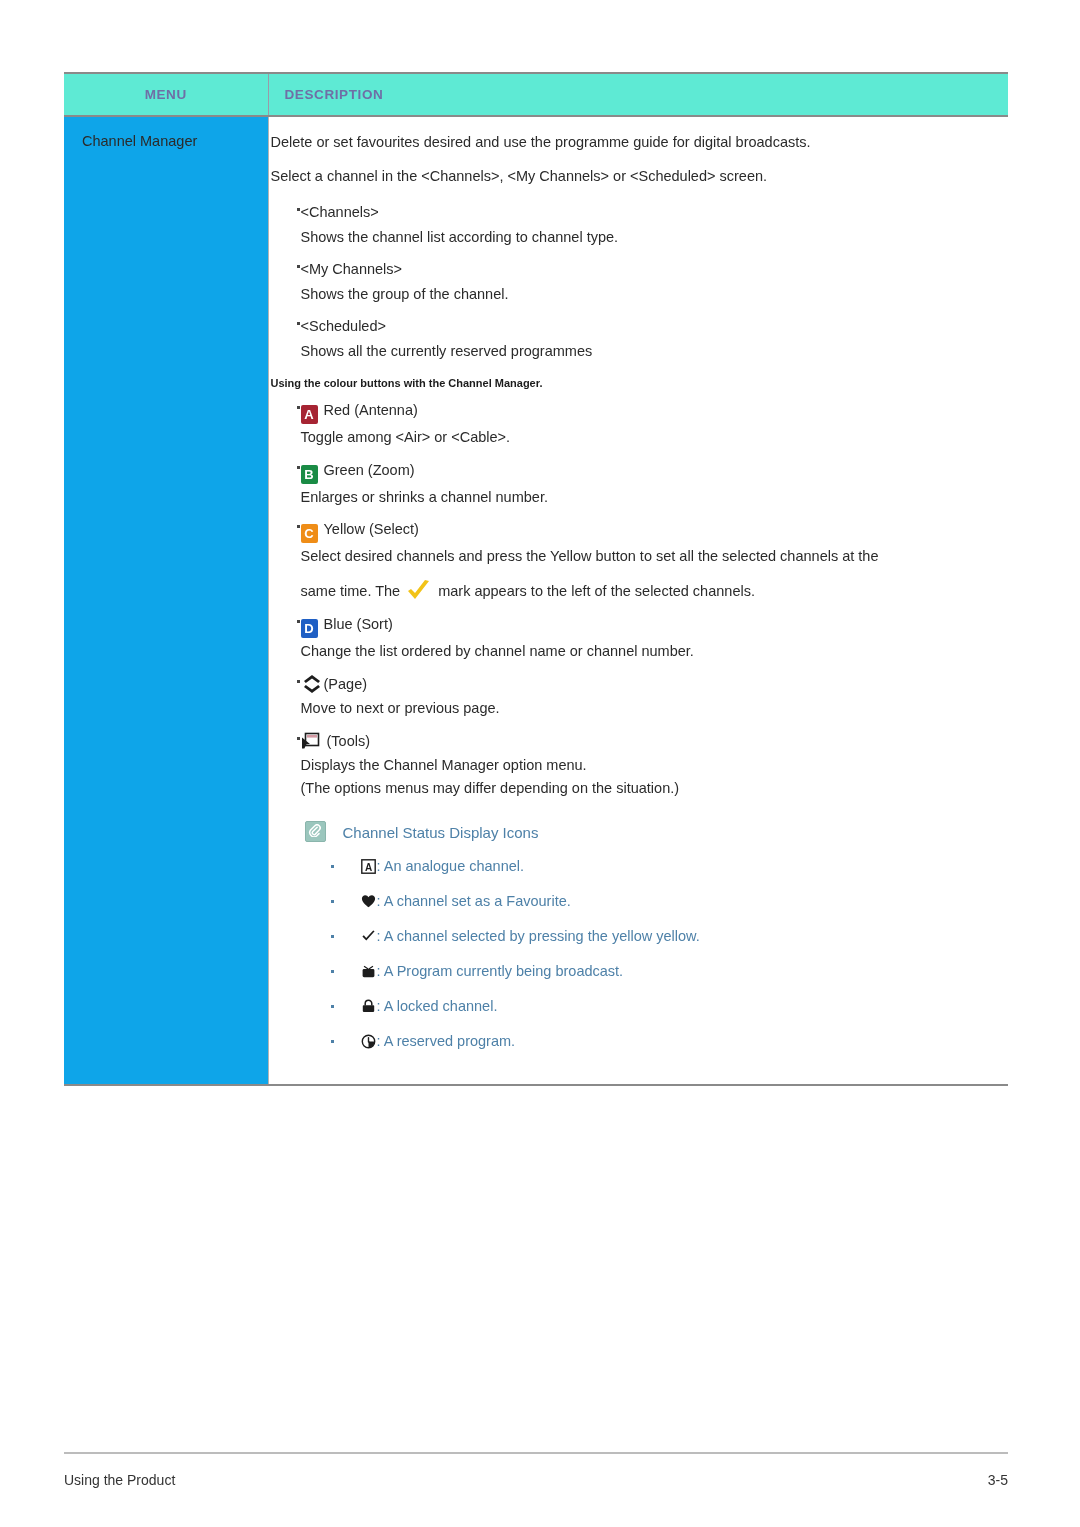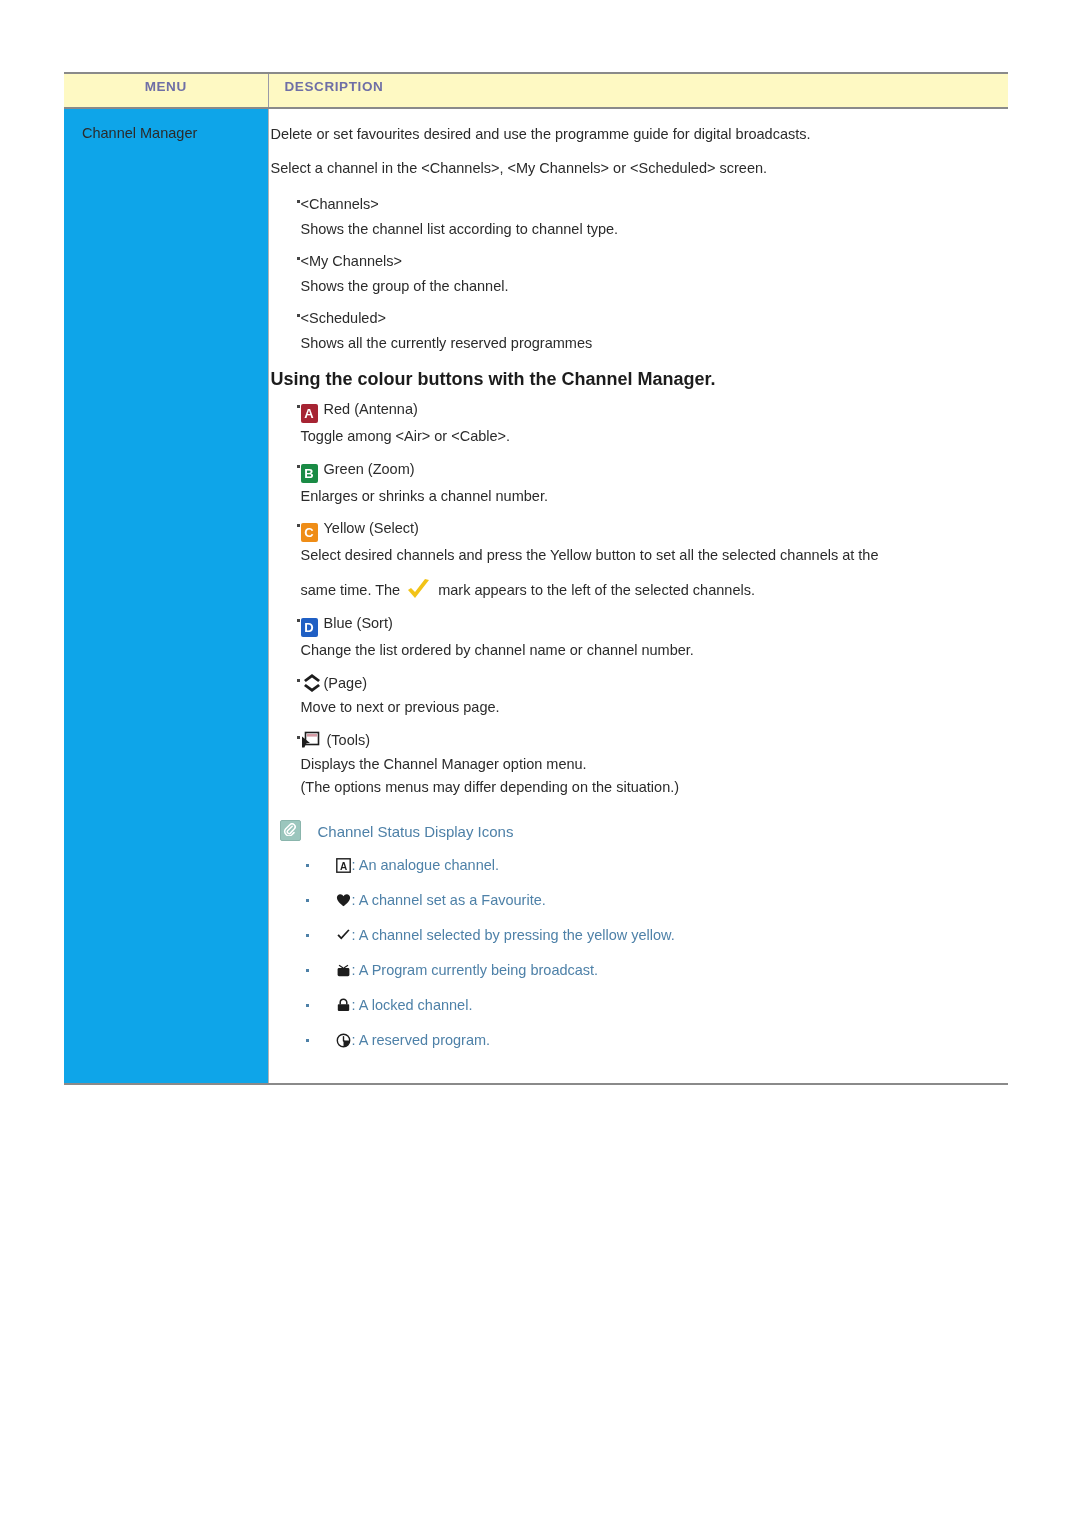--- a/index.html
+++ b/index.html
@@ -29,24 +29,24 @@
     left: 64px;
     top: 72px;
     width: 944px;
     border-collapse: collapse;
     table-layout: fixed;
   }
   .spec-table col.c-menu { width: 204px; }
   .spec-table col.c-desc { width: 740px; }
 
   .thead-row th {
-    background: #fef9c3;
+    background: #5eead4;
     border-top: 2px solid #8a8a8a;
     border-bottom: 2px solid #8a8a8a;
-    padding: 2px 0 11px 0;
+    padding: 10px 0 11px 0;
     height: 20px;
     vertical-align: middle;
   }
   .th-menu {
     text-align: center;
     border-right: 1px solid #9a9aa8;
   }
   .th-desc {
     text-align: left;
     padding-left: 16px !important;
@@ -80,21 +80,21 @@
   .p {
     margin: 0 0 12px 0;
     font-size: 14.5px;
     color: #2b2b2b;
     line-height: 1.25;
   }
   .p-lead { margin-bottom: 16px; }
   .p-bold {
     font-weight: bold;
     margin: 16px 0 10px 0;
-    font-size: 18px;
+    font-size: 11px;
     color: #1c1c1c;
   }
 
   
   .blist { margin: 0; padding: 0; list-style: none; }
   .bitem {
     position: relative;
     padding-left: 30px;
     margin-bottom: 10px;
   }
@@ -161,21 +161,21 @@
     width: 28px;
     height: 24px;
     vertical-align: -7px;
     margin: 0 5px;
   }
 
   
   .note-block {
     margin-top: 22px;
     position: relative;
-    padding-left: 9px;
+    padding-left: 34px;
   }
   .note-head {
     font-size: 15px;
     color: #4e81a8;
     line-height: 1.4;
     display: block;
   }
   .note-icon {
     display: inline-block;
     width: 19px;
@@ -383,14 +383,21 @@
             </ul>
           </div>
 
         </td>
       </tr>
 
 
     </tbody>
   </table>
 
+  <div class="footer">
+    <div class="footer-rule"></div>
+    <div class="footer-inner">
+      <span>Using the Product</span>
+      <span>3-5</span>
+    </div>
+  </div>
 
 </div>
 
 </body></html>

